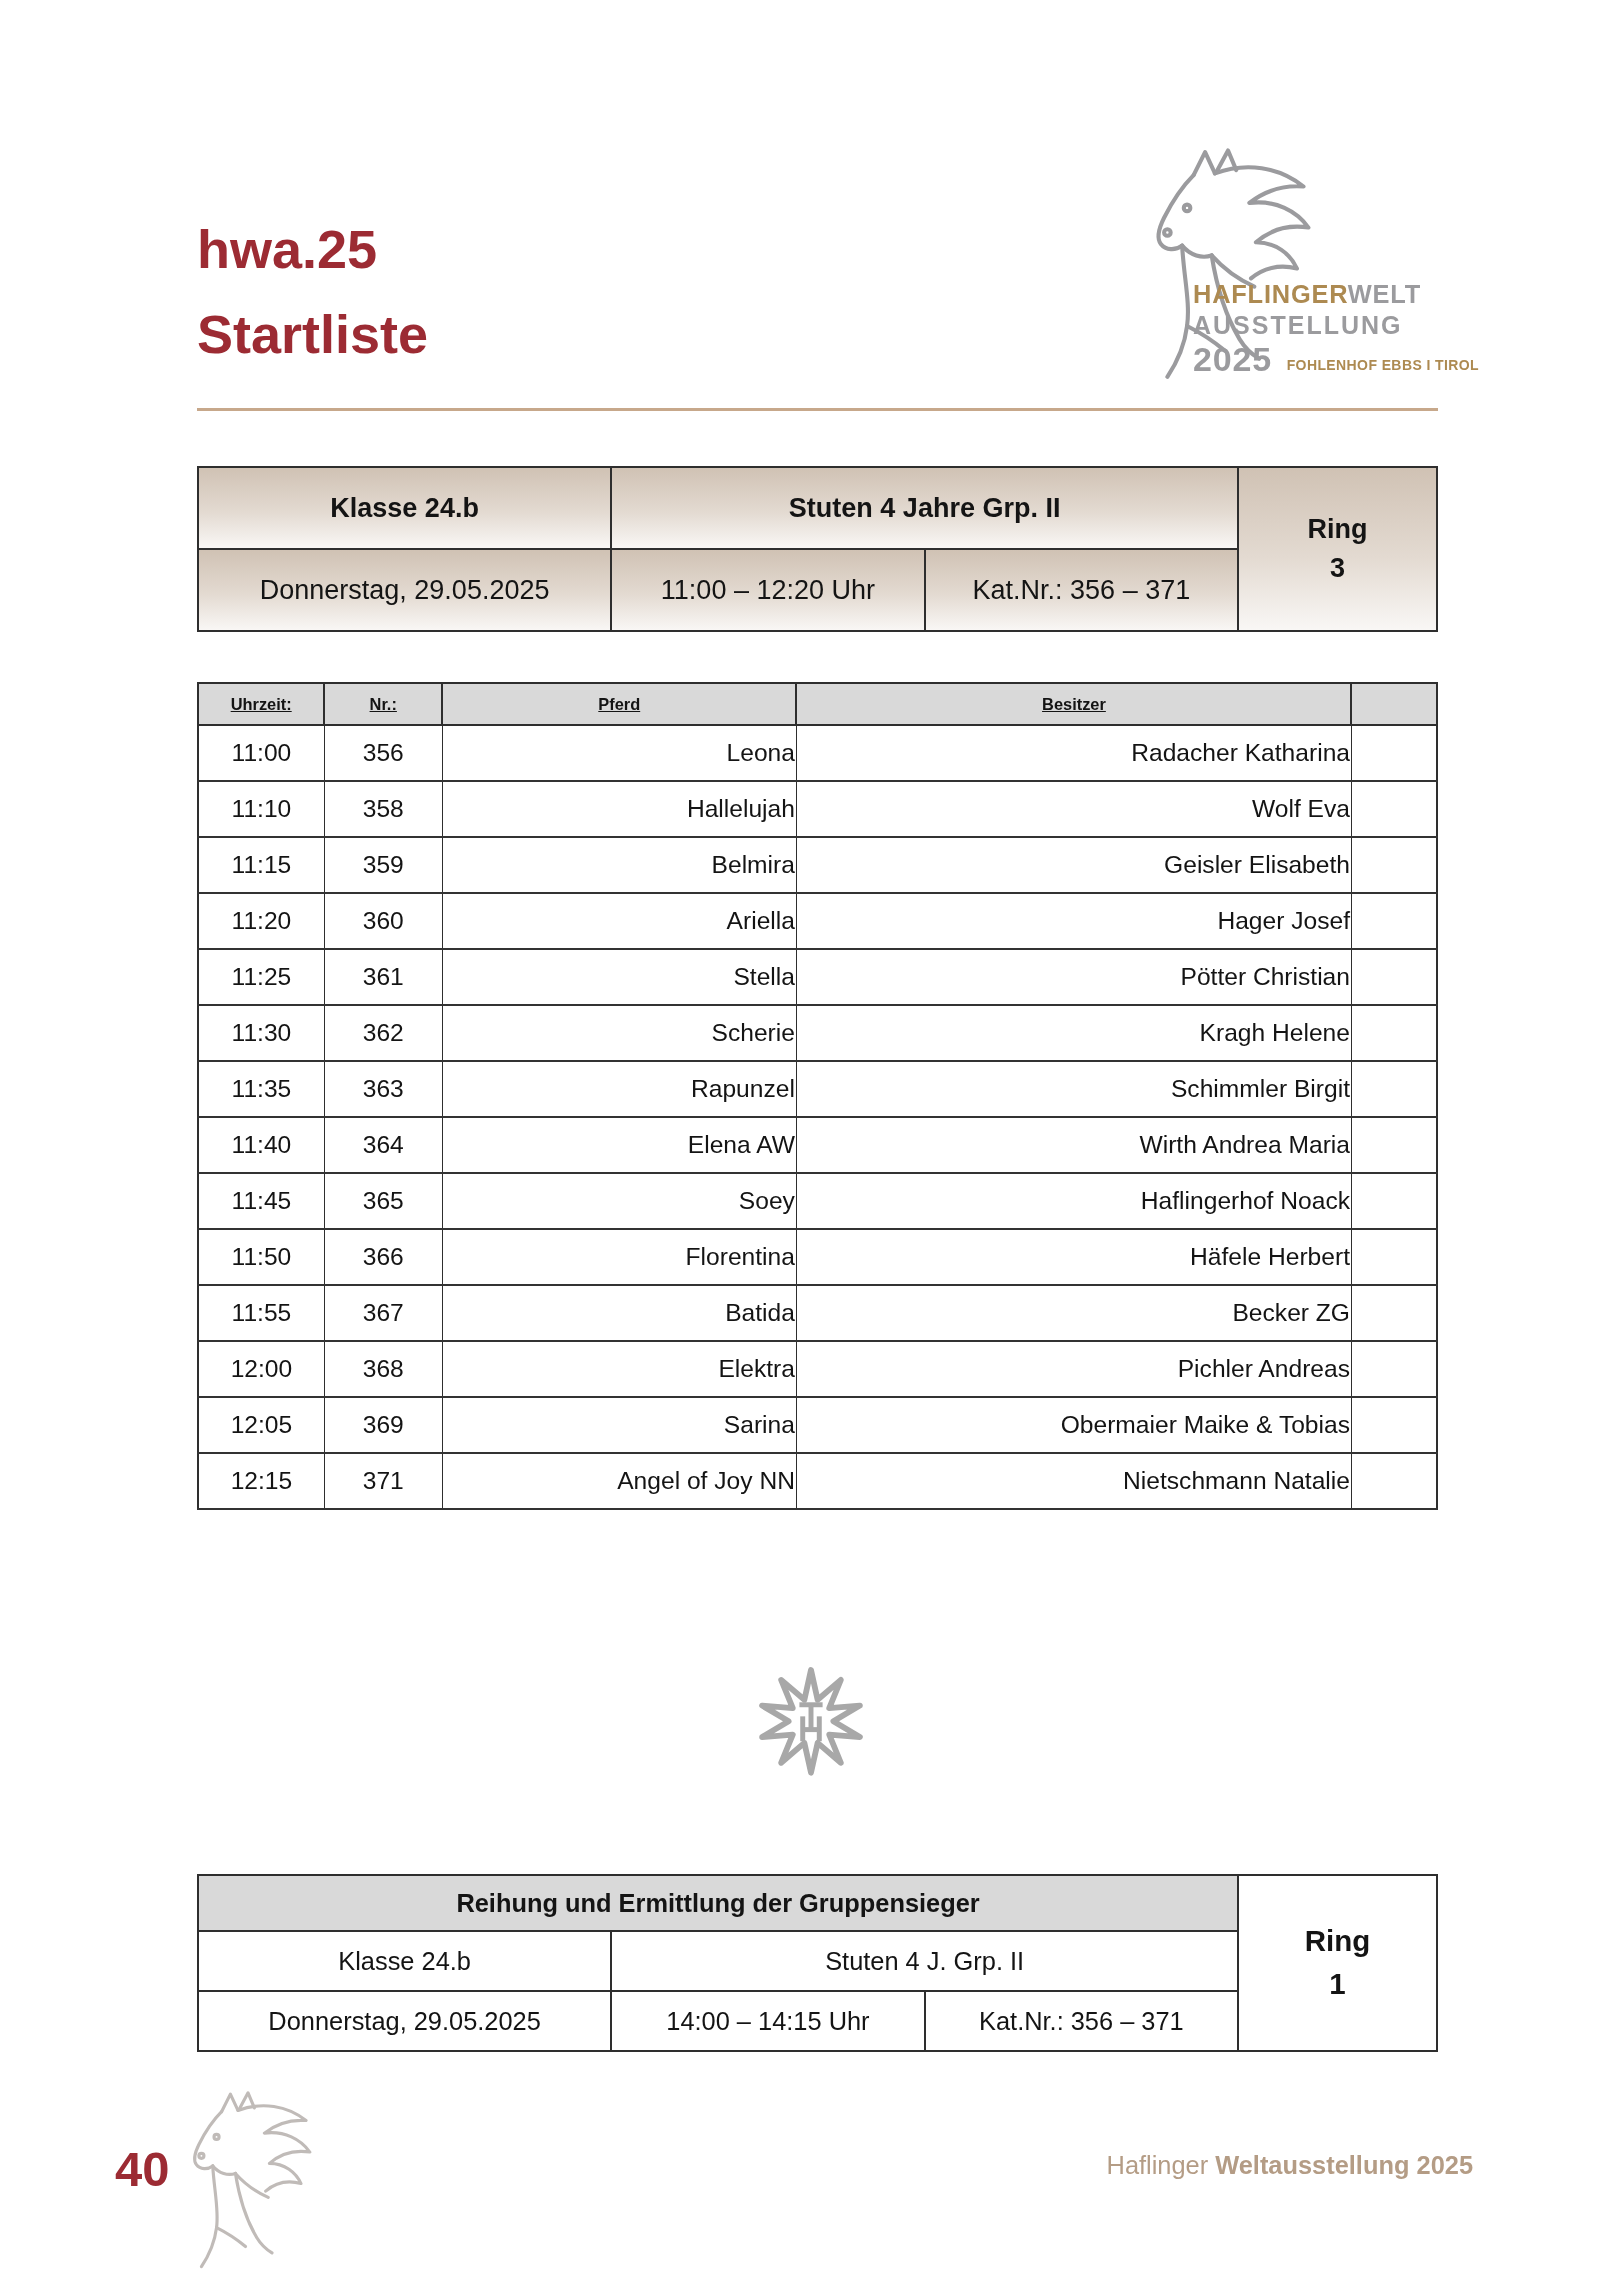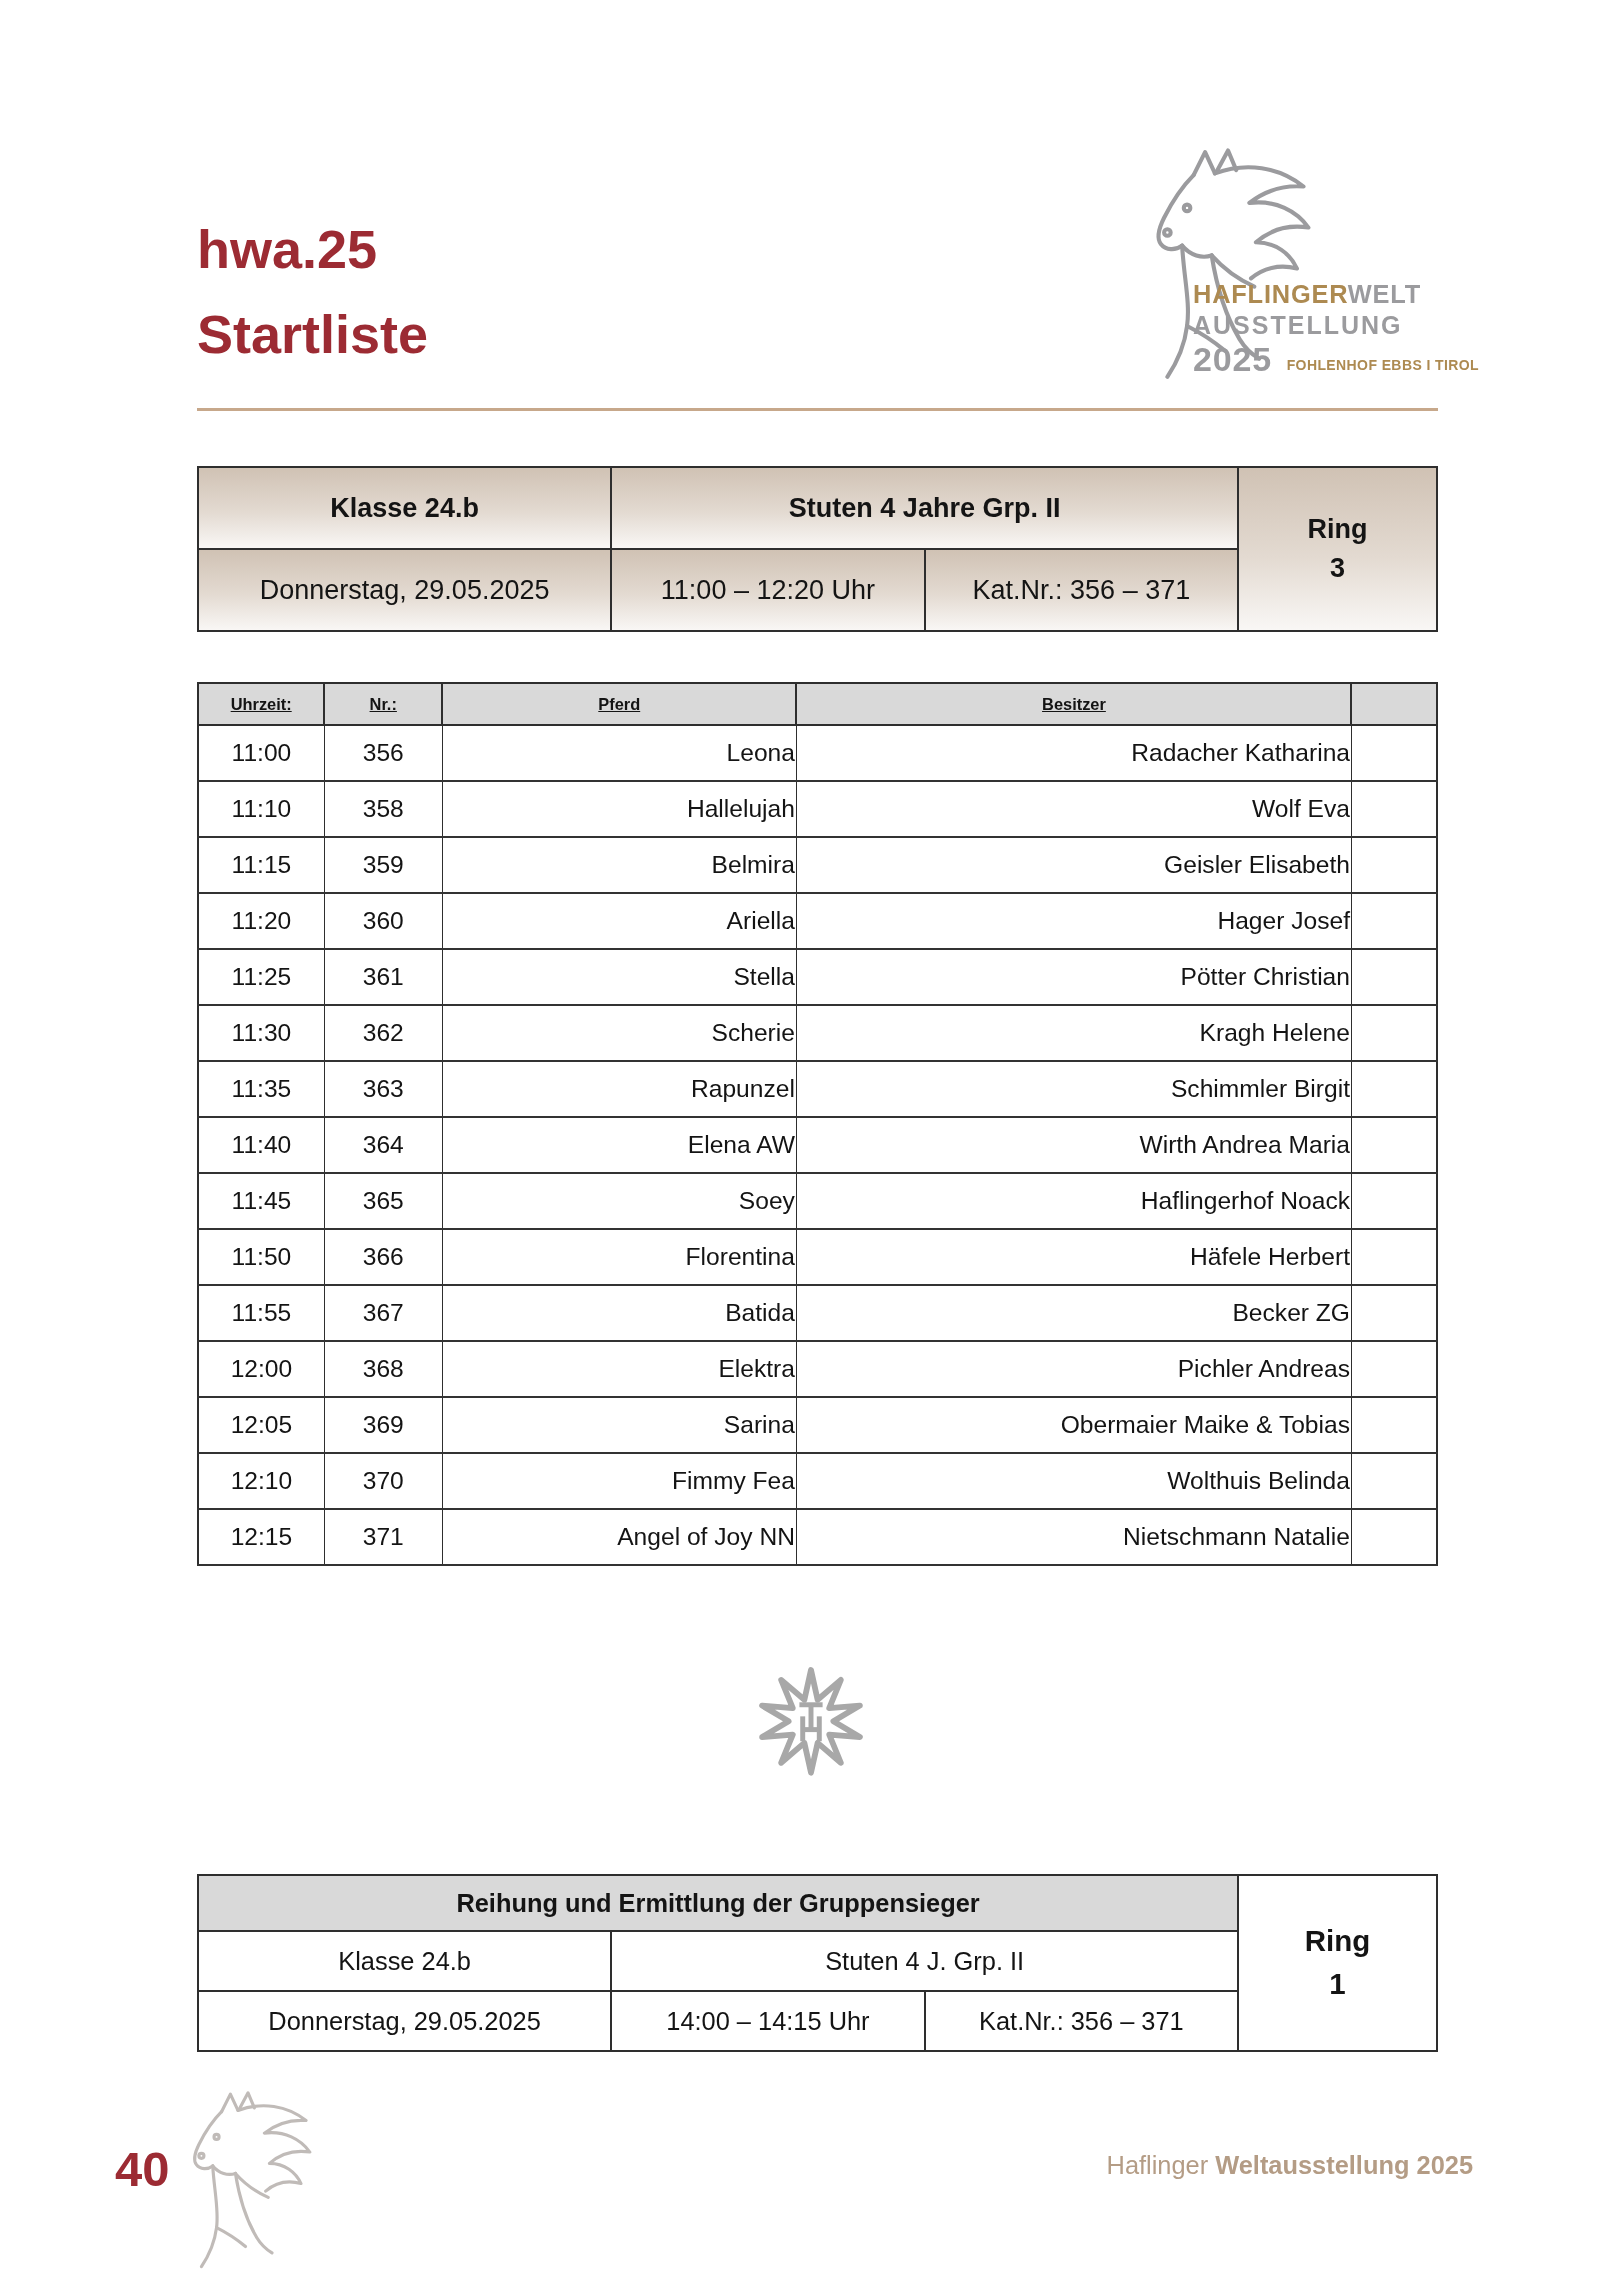--- a/index.html
+++ b/index.html
@@ -277,27 +277,20 @@
           <td class="center"></td>
         </tr>
         <tr>
           <td class="center">12:05</td>
           <td class="center">369</td>
           <td class="left">Sarina</td>
           <td class="left">Obermaier Maike &amp; Tobias</td>
           <td class="center"></td>
         </tr>
         <tr>
-          <td class="center">12:10</td>
-          <td class="center">370</td>
-          <td class="left">Fimmy Fea</td>
-          <td class="left">Wolthuis Belinda</td>
-          <td class="center"></td>
-        </tr>
-        <tr>
           <td class="center">12:15</td>
           <td class="center">371</td>
           <td class="left">Angel of Joy NN</td>
           <td class="left">Nietschmann Natalie</td>
           <td class="center"></td>
         </tr>
       </tbody>
   </table>
 
   <svg class="sun" viewBox="0 0 140 150">

